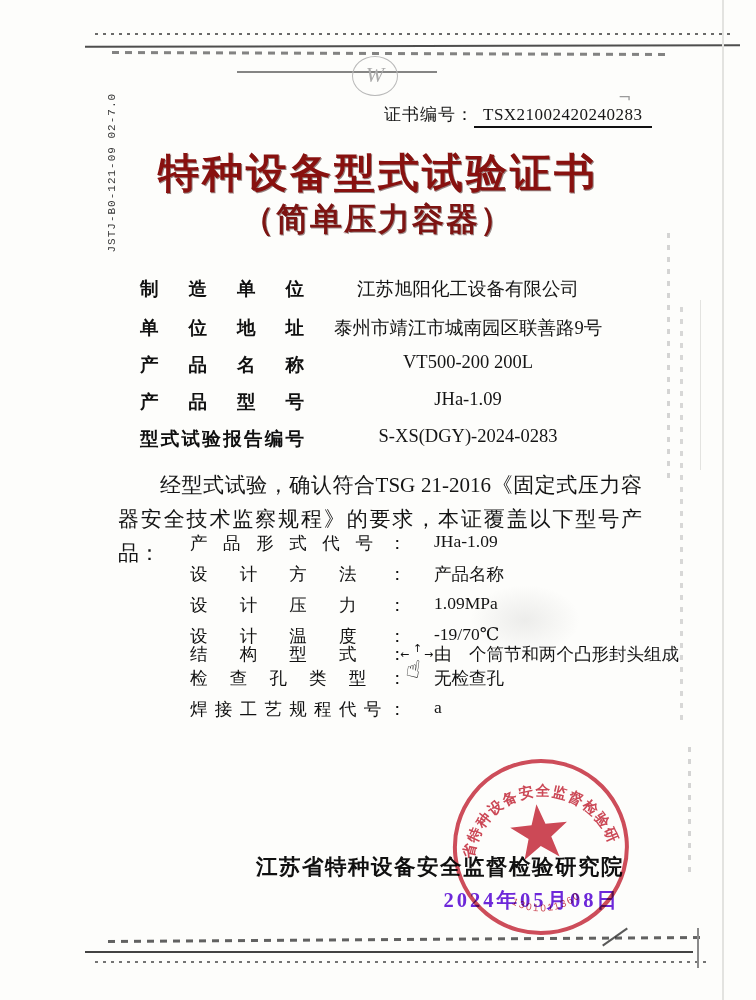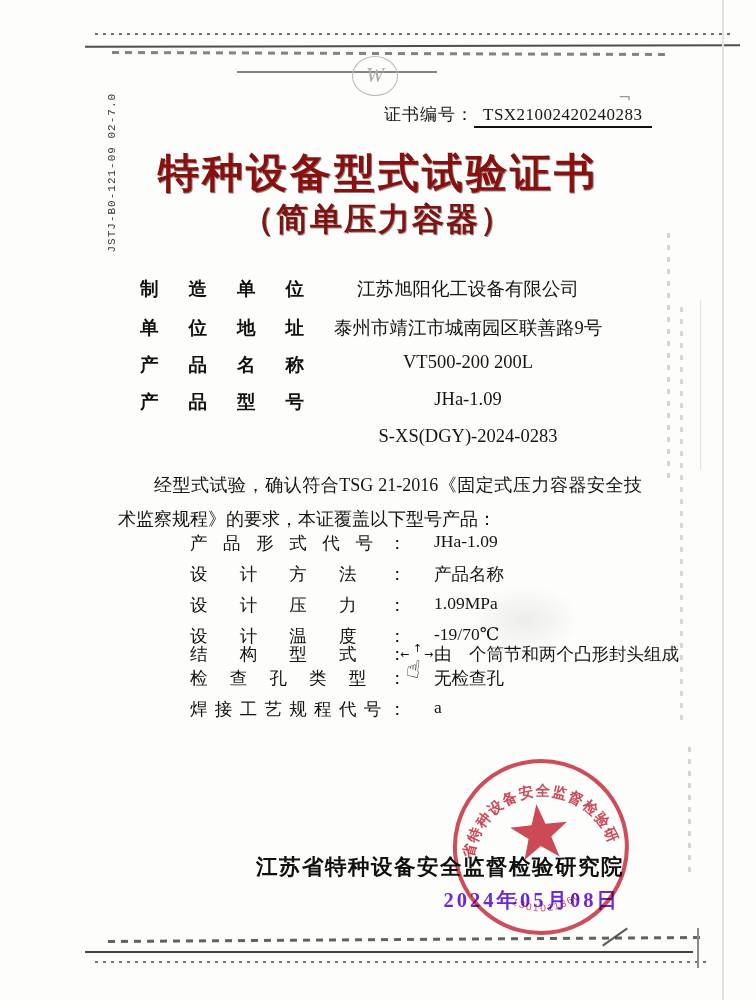--- a/index.html
+++ b/index.html
@@ -40,21 +40,21 @@
     font-size:11px;letter-spacing:1px;color:#3a3a3a;white-space:nowrap;}
 
   
   .field-row{position:absolute;left:0;width:756px;height:30px;font-size:18.5px;}
   .field-label{position:absolute;left:140px;width:164px;display:inline-block;
     text-align:justify;text-align-last:justify;font-weight:600;color:#101010;}
   .field-value{position:absolute;left:300px;width:336px;text-align:center;color:#141414;}
 
   
   .statement{position:absolute;left:118px;top:468px;width:524px;
-    font-size:18px;line-height:34px;text-indent:2em;color:#141414;text-align:justify;}
+    font-size:21px;line-height:34px;text-indent:2em;color:#141414;text-align:justify;}
 
   
   .spec-row{position:absolute;left:0;width:756px;height:26px;font-size:17.5px;white-space:nowrap;}
   .spec-label{position:absolute;left:190px;width:216px;display:inline-block;
     text-align:justify;text-align-last:justify;color:#111;}
   .spec-value{position:absolute;left:434px;color:#141414;}
 
   
   .cursor-arrow{position:absolute;font-family:"DejaVu Sans",sans-serif;font-size:11px;color:#111;}
   .cursor-hand{position:absolute;left:406px;top:655px;font-family:"DejaVu Sans",sans-serif;
@@ -116,20 +116,21 @@
   </div>
   <div class="field-row" style="top:352px;">
     <span class="field-label">产品名称</span>
     <span class="field-value">VT500-200 200L</span>
   </div>
   <div class="field-row" style="top:389px;">
     <span class="field-label">产品型号</span>
     <span class="field-value">JHa-1.09</span>
   </div>
   <div class="field-row" style="top:426px;">
+    <span class="field-label">型式试验报告编号</span>
     <span class="field-value">S-XS(DGY)-2024-0283</span>
   </div>
 
   <div class="statement">经型式试验，确认符合TSG 21-2016《固定式压力容器安全技术监察规程》的要求，本证覆盖以下型号产品：</div>
 
   <div class="spec-row" style="top:531px;">
     <span class="spec-label">产品形式代号：</span>
     <span class="spec-value">JHa-1.09</span>
   </div>
   <div class="spec-row" style="top:562px;">

